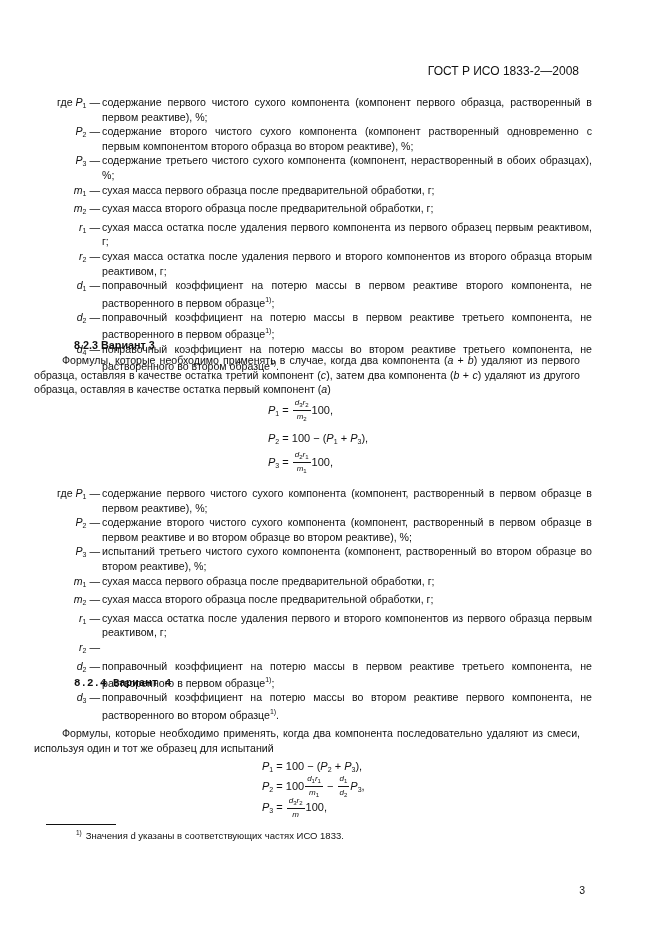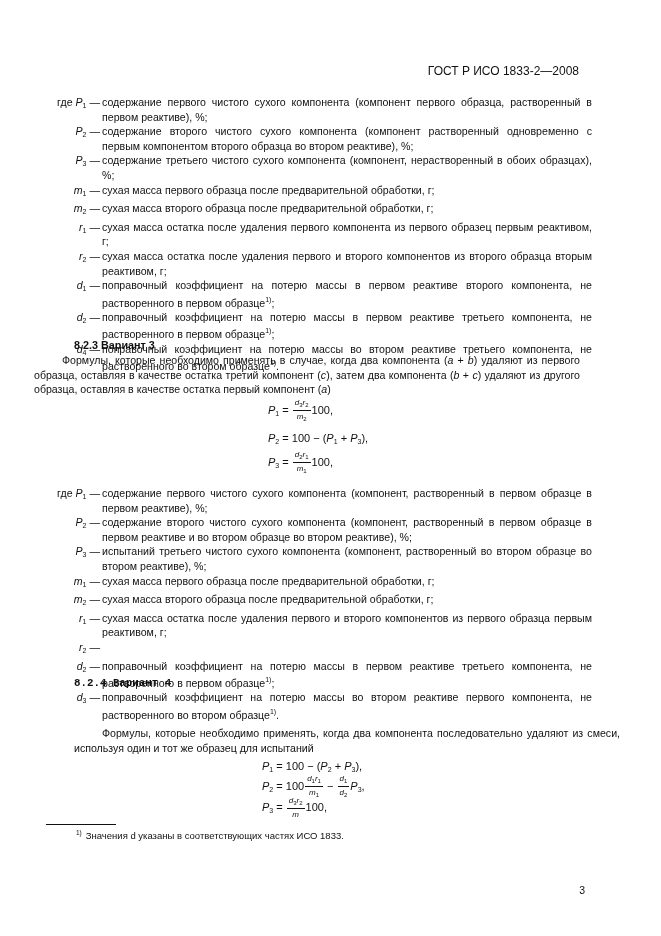--- a/index.html
+++ b/index.html
@@ -123,21 +123,21 @@
       <span class="sym"><i>d</i><sub>2</sub> —</span>
       <span class="txt"> поправочный коэффициент на потерю массы в первом реактиве третьего компонента, не растворенного в первом образце<sup>1)</sup>;</span>
     </div>
     <div class="def">
       <span class="sym"><i>d</i><sub>3</sub> —</span>
       <span class="txt"> поправочный коэффициент на потерю массы во втором реактиве первого компонента, не растворенного во втором образце<sup>1)</sup>.</span>
     </div>
   </div>
 
 <div class="sec" style="top:677px;font-family:Liberation Mono, monospace;">8.2.4  Вариант 4</div>
-<div class="para" style="top:726px;margin-left:40px;">
+<div class="para" style="top:726px;">
   <span class="indent"></span><span>Формулы, которые необходимо применять, когда два компонента последовательно удаляют из смеси, используя один и тот же образец для испытаний</span>
 </div>
 
 <div class="formula" style="left:262px; top:760px;">
   <i>P</i><sub>1</sub> = 100 − (<i>P</i><sub>2</sub> + <i>P</i><sub>3</sub>),
 </div>
 <div class="formula" style="left:262px; top:774px;">
   <i>P</i><sub>2</sub> = 100<span class="frac"><span class="num"><i>d</i><sub>1</sub><i>r</i><sub>1</sub></span><span class="den"><i>m</i><sub>1</sub></span></span> − <span class="frac"><span class="num"><i>d</i><sub>1</sub></span><span class="den"><i>d</i><sub>2</sub></span></span><i>P</i><sub>3</sub>,
 </div>
 <div class="formula" style="left:262px; top:796px;">

